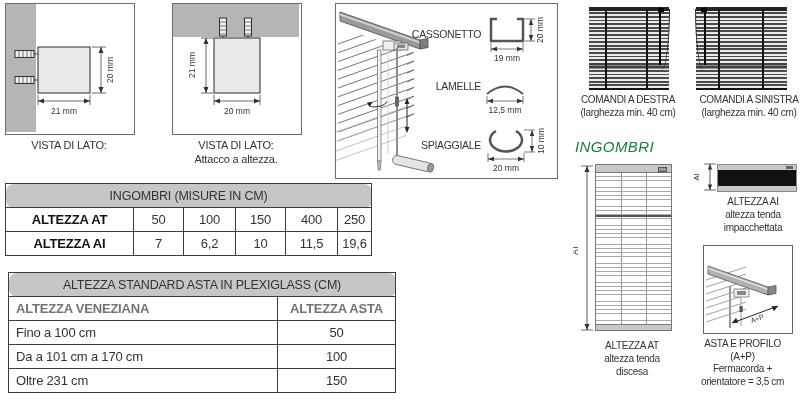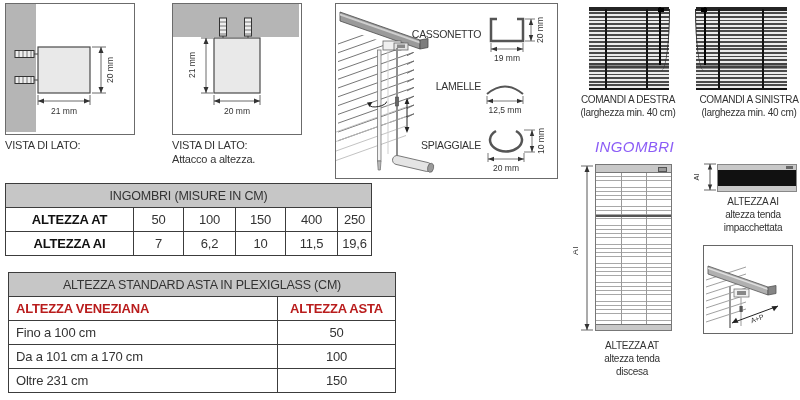--- a/index.html
+++ b/index.html
@@ -1,35 +1,35 @@
 <!DOCTYPE html>
 <html><head>
 <meta charset="utf-8">
 <style>
   html,body{margin:0;padding:0;background:#fff;}
   #stage{position:relative;width:800px;height:400px;background:#fff;overflow:hidden;
          font-family:"Liberation Sans",sans-serif;color:#333;}
   .panel{position:absolute;border:1px solid #6b6b6b;background:#fff;}
-  .cap{position:absolute;text-align:left;font-size:11px;line-height:14px;color:#333;letter-spacing:-0.2px;}
+  .cap{position:absolute;text-align:center;font-size:11px;line-height:14px;color:#333;letter-spacing:-0.2px;}
   .smallcap{position:absolute;text-align:center;font-size:10px;line-height:13px;color:#333;letter-spacing:-0.3px;}
   .comp-label{position:absolute;font-size:10.5px;color:#333;letter-spacing:-0.3px;white-space:nowrap;}
   svg text{fill:#333;font-family:"Liberation Sans",sans-serif;}
   .dimtxt{font-size:8.5px;}
   
   .photo-blind{position:absolute;background:repeating-linear-gradient(180deg,#ececec 0px,#ececec 1.8px,#4a4a4a 1.8px,#4a4a4a 3.6px);}
   .pb-toprail{position:absolute;left:0;top:0;right:0;height:4px;background:#242424;}
   .pb-band{position:absolute;left:0;right:0;height:6px;background:#3c3c3c;opacity:.55;}
   .pb-ladder{position:absolute;top:2px;bottom:2px;width:1.5px;background:#131313;}
   .pb-wand{position:absolute;top:0;width:2px;height:58px;background:#050505;}
   .pb-cord-r{position:absolute;right:-1px;top:2px;width:8px;height:62px;border-right:1.5px solid #2d2d2d;border-radius:0 0 100% 0;}
   .pb-cord-l{position:absolute;left:-1px;top:2px;width:8px;height:62px;border-left:1.5px solid #2d2d2d;border-radius:0 0 0 100%;}
   .pb-mech{position:absolute;top:1px;width:6px;height:4px;background:#000;}
   .pb-bottom{position:absolute;left:0;right:0;bottom:0;height:2px;background:#141414;}
   
-  #ingombri-heading{position:absolute;left:575px;top:138px;font-size:15px;font-style:italic;color:#8b5cf6;letter-spacing:.4px;margin-left:20px;}
+  #ingombri-heading{position:absolute;left:575px;top:138px;font-size:15px;font-style:italic;color:#15803d;letter-spacing:.4px;}
   
   #at-blind{position:absolute;left:595px;top:164px;width:77px;height:167px;border:1px solid #777;background:#fff;box-sizing:border-box;}
   .at-headrail{position:absolute;left:0;right:0;top:0;height:7px;background:#c8c8c8;border-bottom:1px solid #777;}
   .at-head-detail{position:absolute;right:4px;top:1.5px;width:7px;height:3.5px;background:#9a9a9a;border:0.5px solid #555;}
   .at-body{position:absolute;left:0;right:0;top:8px;bottom:5px;
            background:repeating-linear-gradient(180deg,#ffffff 0px,#ffffff 3px,#a8a8a8 3px,#a8a8a8 3.8px);}
   .at-ladder{position:absolute;top:0;bottom:0;width:1px;background:#999;}
   .at-darkslat{position:absolute;left:0;right:0;top:42px;height:2px;background:#555;}
   .at-bottomrail{position:absolute;left:0;right:0;bottom:0;height:5px;background:#c8c8c8;border-top:1px solid #777;}
   
@@ -37,27 +37,27 @@
   .ai-strip-top{position:relative;height:5px;background:#c8c8c8;}
   .ai-strip-detail{position:absolute;right:3px;top:1px;width:7px;height:3px;background:#666;}
   .ai-strip-mid{height:16px;background:#111;}
   .ai-strip-bot{height:5px;background:#c8c8c8;}
   
   #ap-box{position:absolute;left:703px;top:245px;width:90px;height:89px;border:1px solid #666;background:#fff;box-sizing:border-box;}
   
   table{position:absolute;border-collapse:collapse;table-layout:fixed;background:#fff;}
   td,th{border:1px solid #3c3c3c;text-align:center;font-size:13px;color:#333;
         padding:0;letter-spacing:-0.2px;overflow:hidden;white-space:nowrap;}
-  .title-bar{background:#c6c6c6;color:#333;font-weight:normal;font-size:12.5px;height:22px;}
+  .title-bar{background:#c6c6c6;color:#333;font-weight:normal;font-size:12.5px;height:22px;border-radius:8px;}
   #table-ingombri{left:5px;top:183px;}
   #table-ingombri td,#table-ingombri th{height:23px;}
   #table-ingombri th{font-weight:bold;color:#111;}
   #table-asta{left:8px;top:272px;}
   #table-asta td,#table-asta th{height:23px;}
-  #table-asta th{font-weight:bold;color:#b91c1c;}
+  #table-asta th{font-weight:bold;color:#737373;}
   .cell-left{text-align:left;padding-left:7px;}
 </style>
 </head>
 <body>
 
 <div id="stage">
 
   <div class="panel" style="left:5px;top:3px;width:128px;height:130px;">
     <svg width="126" height="128" viewBox="0 0 126 128">
       <rect x="0" y="0" width="30" height="128" fill="#b5b5b5"></rect>
@@ -360,20 +360,26 @@
       <line x1="37" y1="51" x2="37" y2="80" stroke="#aaa" stroke-width="1.2"></line>
       <rect x="35.5" y="60" width="3.2" height="6" fill="#555"></rect>
       <g>
         <line x1="28" y1="77" x2="74" y2="60" stroke="#222" stroke-width="1"></line>
         <polygon points="28,77 34.5,76.8 32,71.8" fill="#222"></polygon>
         <polygon points="74,60 67.5,60.2 70,65.2" fill="#222"></polygon>
         <text style="font-size:7px;" text-anchor="middle" transform="rotate(-20 54 75)" x="54" y="75">A+P</text>
       </g>
     </svg>
   </div>
+  <div class="smallcap" style="left:685px;top:338px;width:115px;font-size:10px;line-height:12.5px;">
+    <div>ASTA E PROFILO</div>
+    <div>(A+P)</div>
+    <div>Fermacorda +</div>
+    <div>orientatore = 3,5 cm</div>
+  </div>
 
   <table id="table-ingombri">
     <colgroup>
       <col style="width:128px">
         <col style="width:50px">
         <col style="width:52px">
       <col style="width:50px">
         <col style="width:52px">
         <col style="width:34px">
     </colgroup>

